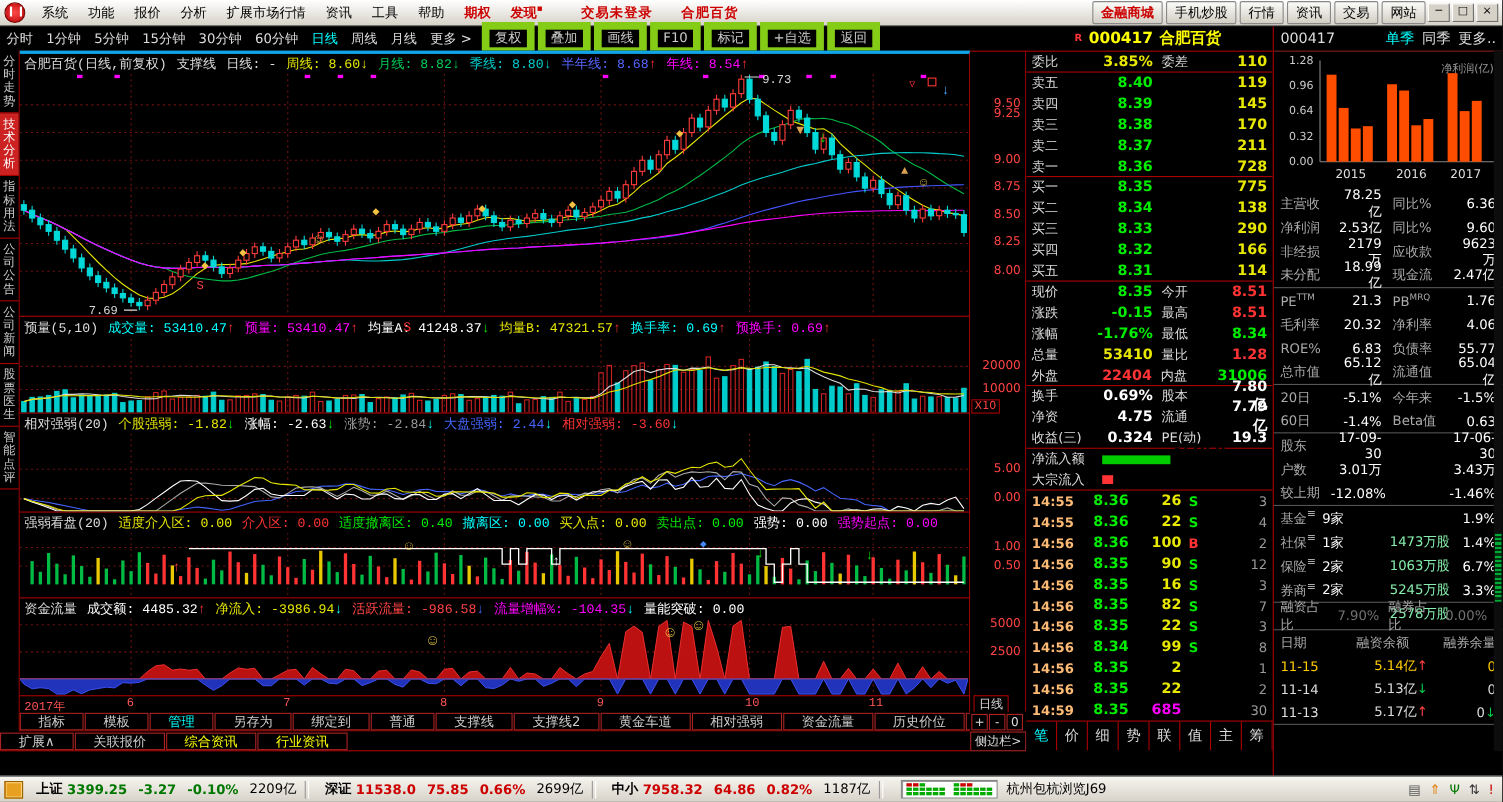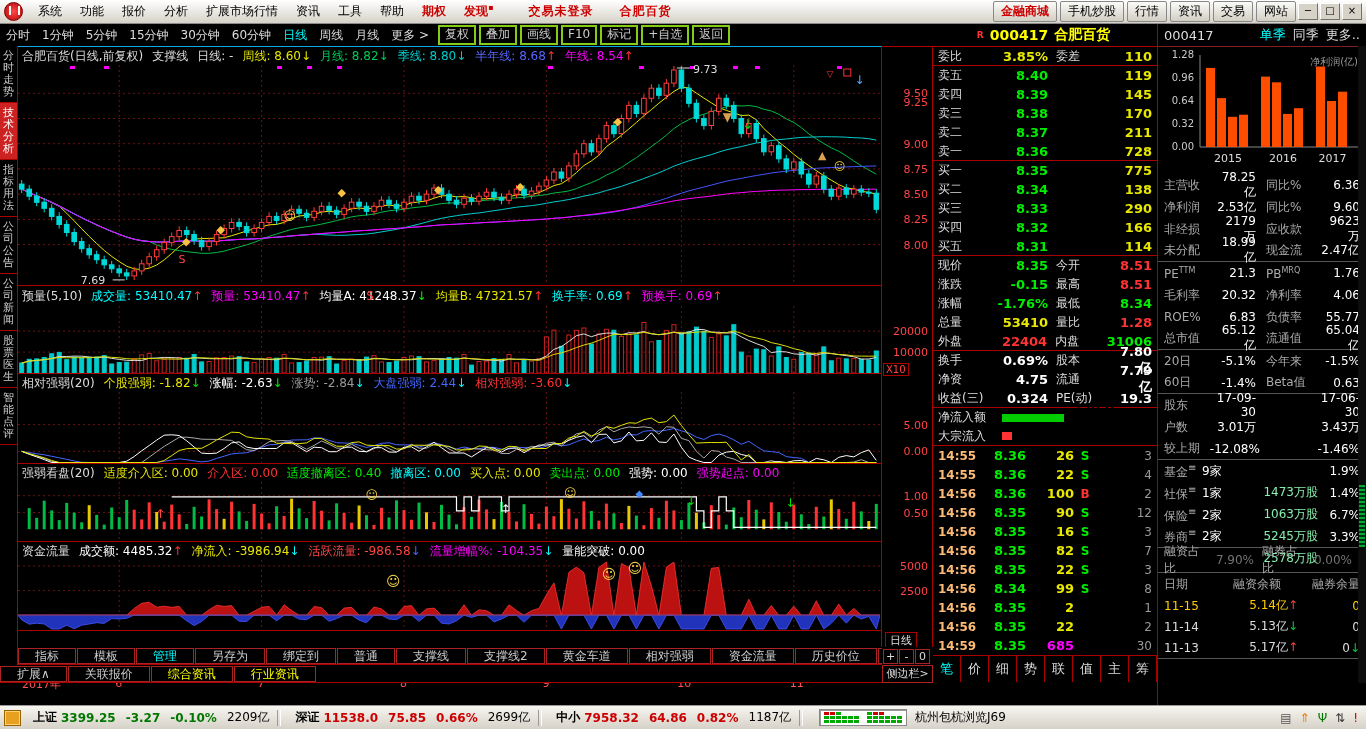--- a/index.html
+++ b/index.html
@@ -13,39 +13,39 @@
   .hot sup{color:#c00;font-size:8px;}
   .trade-status{color:#c00;font-weight:bold;margin-left:26px;letter-spacing:1px;}
   .shop-btn{background:linear-gradient(#fbfbf8,#d2cec4);border:1px solid #888;border-radius:2px;padding:1px 7px;margin-left:3px;font-size:12px;}
   .shop-btn.first{color:#c00;font-weight:bold;}
   .win-btn{width:18px;height:15px;border:1px solid;border-color:#fff #707070 #707070 #fff;background:#d6d2c8;font-size:10px;line-height:13px;text-align:center;margin-left:2px;}
   .spacer{flex:1;}
   
   #toolbar{position:absolute;top:24px;left:0;width:933px;height:22px;background:#000;color:#ddd;font-size:12px;display:flex;align-items:center;box-sizing:border-box;}
   .period{margin:0 6px;white-space:nowrap;}
   .period.active{color:#00ffff;}
-  .action-box{border:2px solid #84cc16;color:#ccc;padding:0 5px;height:16px;line-height:15px;margin-left:3px;white-space:nowrap;}
+  .action-box{border:7px solid #84cc16;color:#ccc;padding:0 5px;height:16px;line-height:15px;margin-left:3px;white-space:nowrap;}
   
   #sidebar{position:absolute;top:46px;left:0;width:18px;height:637px;border-right:1px solid #a00;box-sizing:border-box;background:#000;}
   .side-item{width:17px;color:#ccc;font-size:11px;text-align:center;padding:4px 0;border-bottom:1px solid #a00;line-height:12px;}
   .side-item.active{background:#c22;color:#fff;}
   
-  #chartcol{position:absolute;top:46px;left:18px;width:864px;height:601px;border-top:1px solid #0ea5e9;border-right:1px solid #a00;box-sizing:border-box;background:#000;}
+  #chartcol{position:absolute;top:46px;left:18px;width:864px;height:601px;border-top:3px solid #0ea5e9;border-right:1px solid #a00;box-sizing:border-box;background:#000;font-family:Liberation Mono, monospace;}
   .pane{position:relative;overflow:hidden;border-bottom:1px solid #a00;box-sizing:border-box;}
   #pane-main{height:221px;}
   #pane-vol{height:68px;}
   #pane-rs{height:72px;}
   #pane-sk{height:60px;}
   #pane-flow{height:71px;}
   .pane svg{position:absolute;top:0;left:0;display:block;}
   .pane-label{height:18px;display:flex;align-items:center;font-size:12px;color:#ddd;padding-left:4px;position:relative;white-space:nowrap;overflow:hidden;}
   #lbl-vol{height:20px;}
   .fld{margin-right:9px;white-space:nowrap;}
   .pane-name{color:#ddd;margin-right:9px;}
-  #xaxis{position:relative;height:16px;color:#ff5555;font-size:11px;margin-top:45px;}
+  #xaxis{position:relative;height:16px;color:#ff5555;font-size:11px;}
   .xlab{position:absolute;top:1px;}
   .marker{position:absolute;transform:translate(-50%,-50%);line-height:1;pointer-events:none;}
   
   #axiscol{position:absolute;top:46px;left:882px;width:51px;height:601px;border-top:1px solid #a00;border-right:1px solid #a00;box-sizing:border-box;font-size:11px;color:#ff4444;background:#000;}
   .axlab{position:absolute;right:4px;}
   .axbox{position:absolute;left:1px;border:1px solid #a00;color:#ff4444;font-size:10px;padding:0 2px;}
   .dayline-box{position:absolute;left:3px;top:585px;border:1px solid #a00;color:#ddd;font-size:11px;padding:0 4px;}
   
   #tabs1{position:absolute;top:647px;left:18px;width:864px;height:18px;display:flex;align-items:center;background:#000;box-sizing:border-box;border-bottom:1px solid #a00;}
   .btab{border:1px solid #a22;color:#ccc;font-size:12px;line-height:14px;padding:0 16px;margin-right:1px;white-space:nowrap;}

